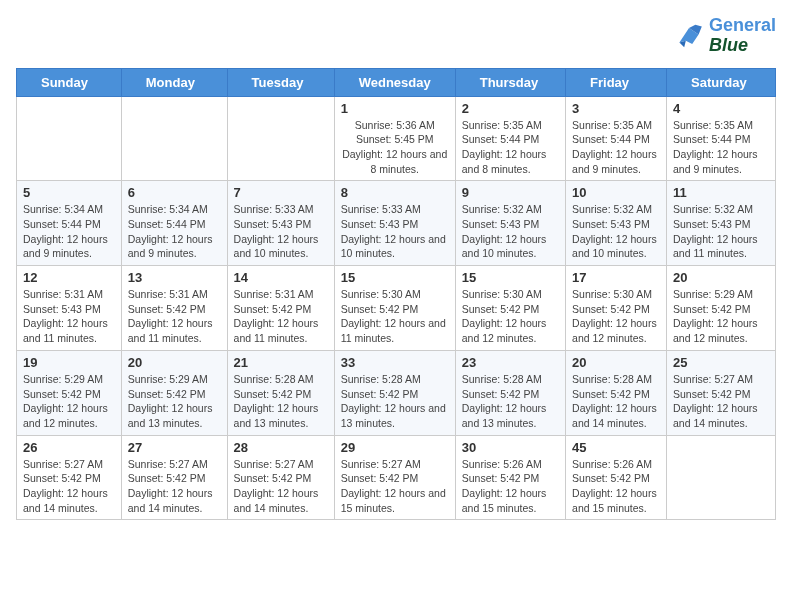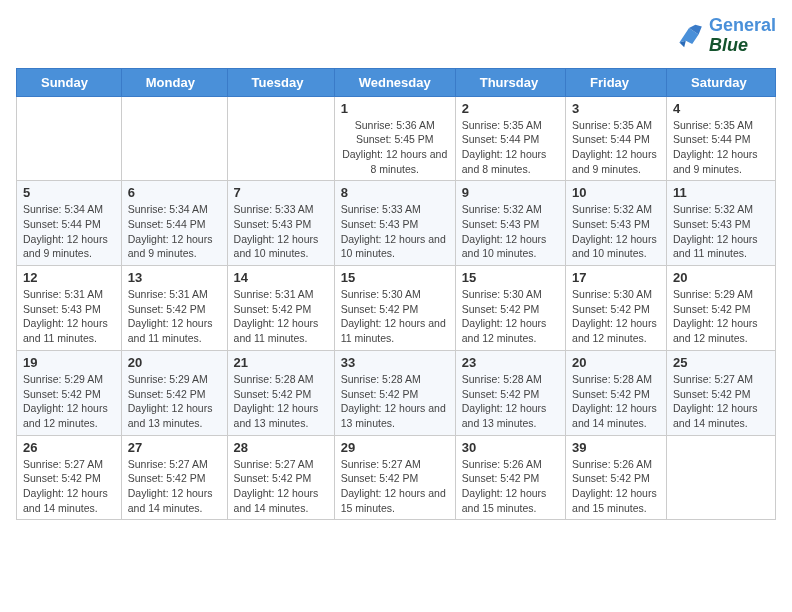--- a/index.html
+++ b/index.html
@@ -312,21 +312,21 @@
 Sunset: 5:42 PM
 Daylight: 12 hours and 15 minutes.</div>
         </td>
         <td>
           <span class="day-number">30</span>
           <div class="day-info" style="white-space: pre-line;">Sunrise: 5:26 AM
 Sunset: 5:42 PM
 Daylight: 12 hours and 15 minutes.</div>
         </td>
         <td>
-          <span class="day-number">39</span>
+          <span class="day-number">45</span>
           <div class="day-info" style="white-space: pre-line;">Sunrise: 5:26 AM
 Sunset: 5:42 PM
 Daylight: 12 hours and 15 minutes.</div>
         </td>
         <td class="empty-cell"></td>
       </tr>
     </tbody>
 </table>
 
 </body></html>

